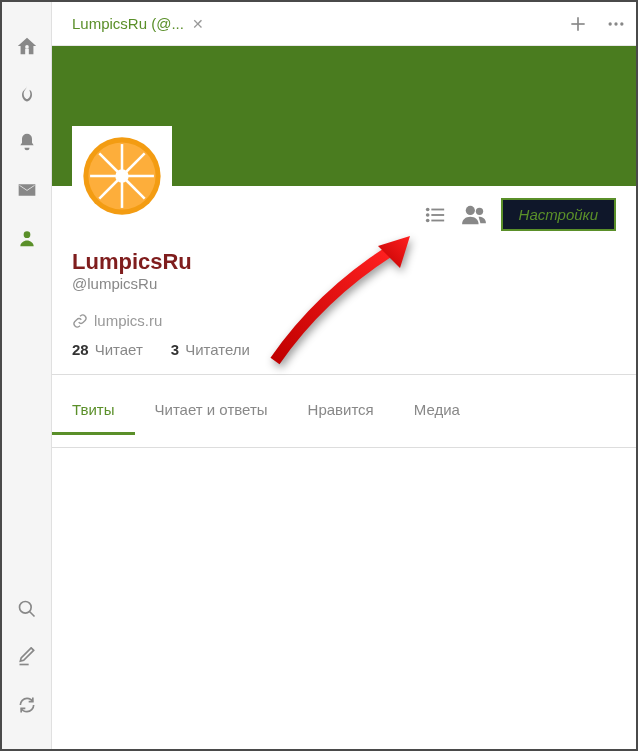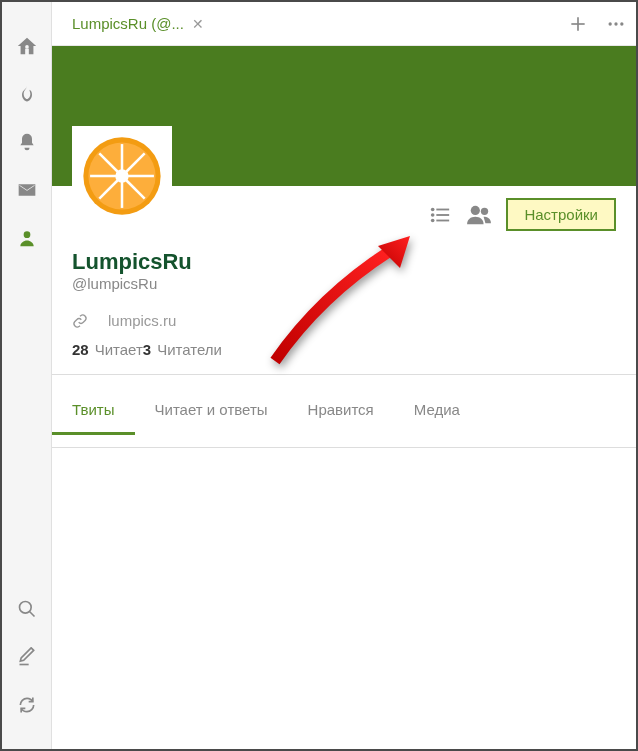--- a/index.html
+++ b/index.html
@@ -13,26 +13,26 @@
 .tabbar { height: 44px; display: flex; align-items: center; padding: 0 8px; border-bottom: 1px solid #e8e8e8; }
 .tab { display: flex; align-items: center; padding: 0 12px; height: 100%; color: #5a8f29; font-size: 15px; gap: 8px; }
 .tab-close { color: #999; font-size: 14px; cursor: pointer; }
 .tab-actions { margin-left: auto; display: flex; align-items: center; gap: 16px; color: #888; }
 .plus-icon, .dots-icon { cursor: pointer; }
 .cover { height: 140px; background: #4a7c1f; position: relative; }
 .avatar { position: absolute; left: 20px; bottom: -40px; width: 100px; height: 100px; background: #fff; display: flex; align-items: center; justify-content: center; }
 .orange-logo { width: 84px; height: 84px; }
 .header-row { display: flex; justify-content: flex-end; align-items: center; padding: 12px 20px; gap: 14px; }
 .header-icon { color: #888; cursor: pointer; display: flex; align-items: center; }
-.settings-btn { border: 2px solid #5a8f29; color: #5a8f29; background: #fef9c3; padding: 6px 16px; font-size: 15px; cursor: pointer; }
+.settings-btn { border: 2px solid #5a8f29; color: #5a8f29; background: #0f172a; padding: 6px 16px; font-size: 15px; cursor: pointer; font-style: italic; }
 .profile-info { padding: 0 20px 16px; }
-.display-name { font-size: 22px; font-weight: bold; color: #14532d; margin-top: 6px; }
+.display-name { font-size: 22px; font-weight: bold; color: #7f1d1d; margin-top: 6px; }
 .handle { color: #888; font-size: 15px; margin-top: 0; }
-.link-row { display: flex; align-items: center; gap: 20px; color: #999; margin-top: 20px; font-size: 15px; }
-.stats-row { display: flex; margin-top: 12px; font-size: 15px; color: #888; }
+.link-row { display: flex; align-items: center; gap: 6px; color: #999; margin-top: 20px; font-size: 15px; }
+.stats-row { display: flex; gap: 28px; margin-top: 12px; font-size: 15px; color: #888; }
 .stat-num { color: #333; font-weight: bold; margin-right: 6px; }
 .tabs { display: flex; border-bottom: 1px solid #ddd; border-top: 1px solid #ddd; padding: 12px 0; }
 .ptab { padding: 14px 20px; color: #888; font-size: 15px; cursor: pointer; border-bottom: 3px solid transparent; }
 .ptab.active { color: #5a8f29; border-bottom-color: #5a8f29; }
 .arrow { position: absolute; left: 260px; top: 236px; pointer-events: none; filter: drop-shadow(2px 4px 4px rgba(0,0,0,0.4)); }
 svg { display: block; }
 </style>
 </head>
 <body>
 

